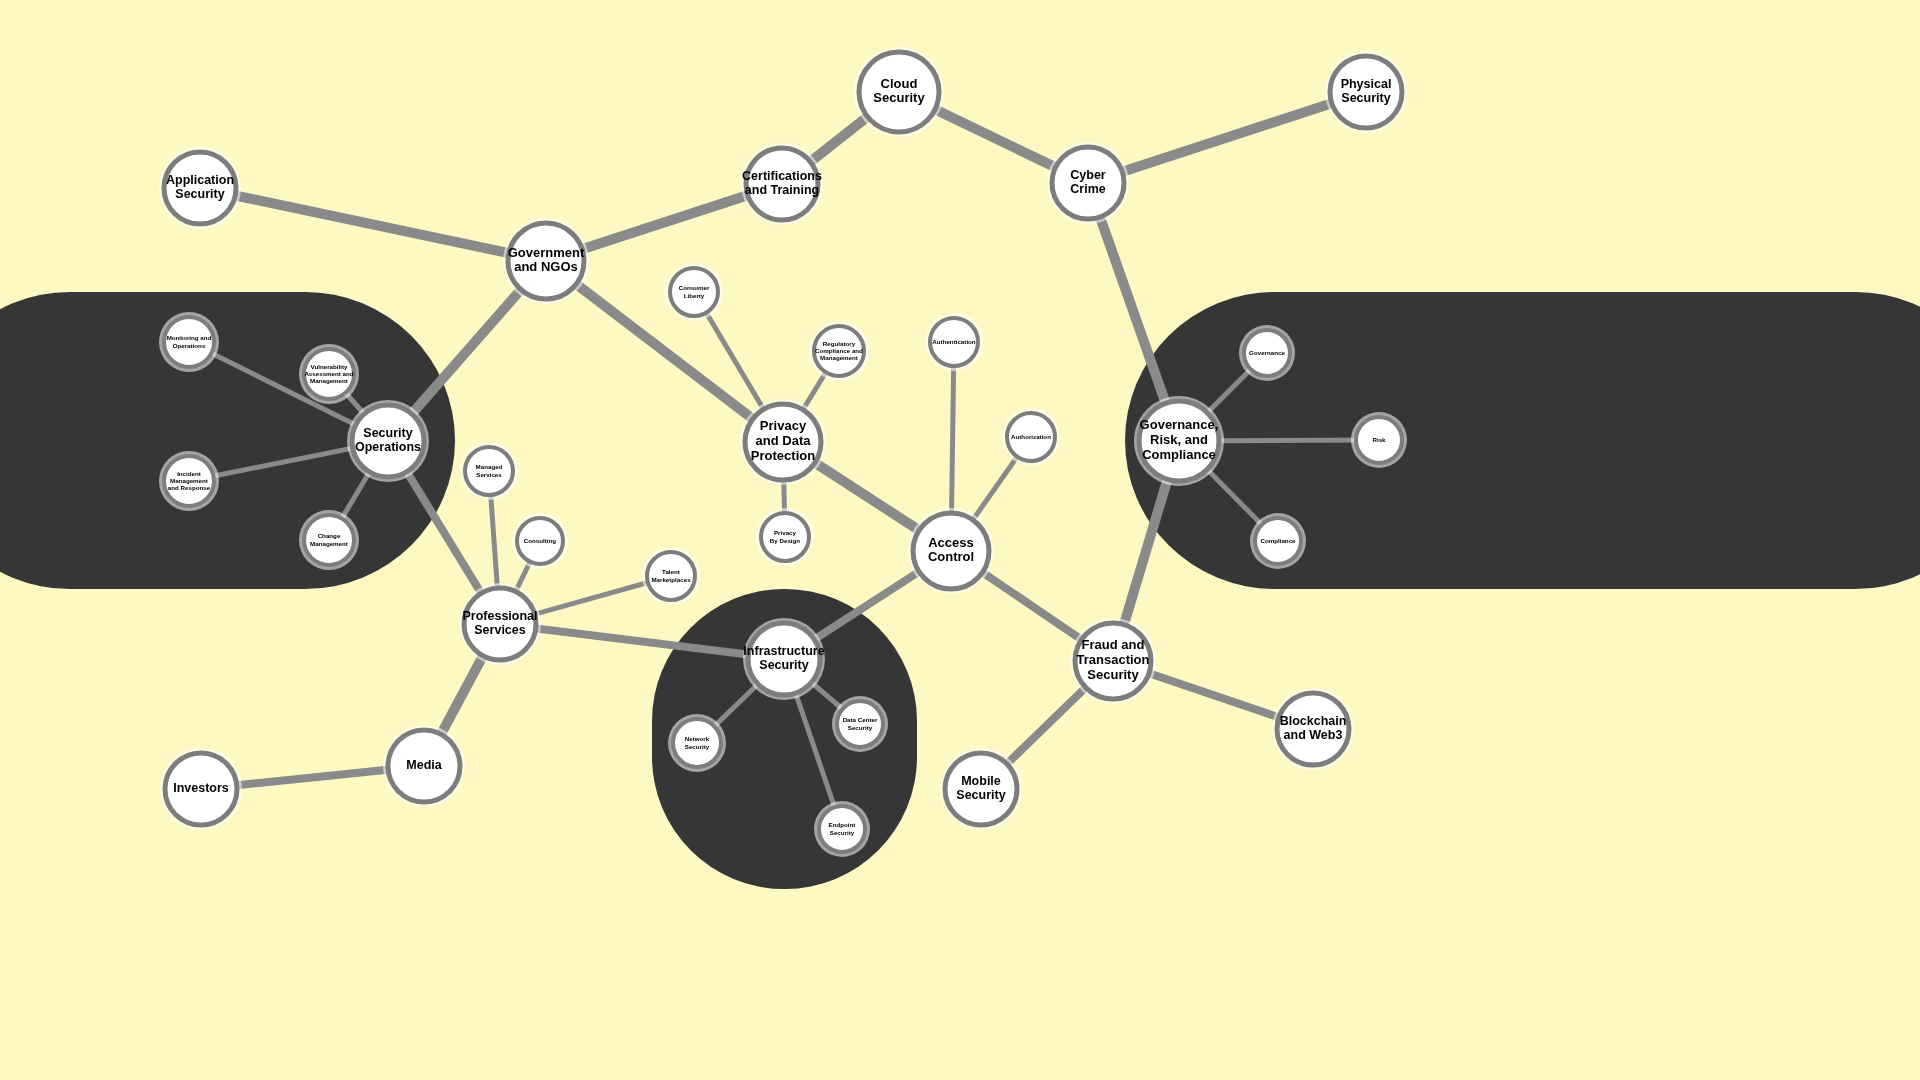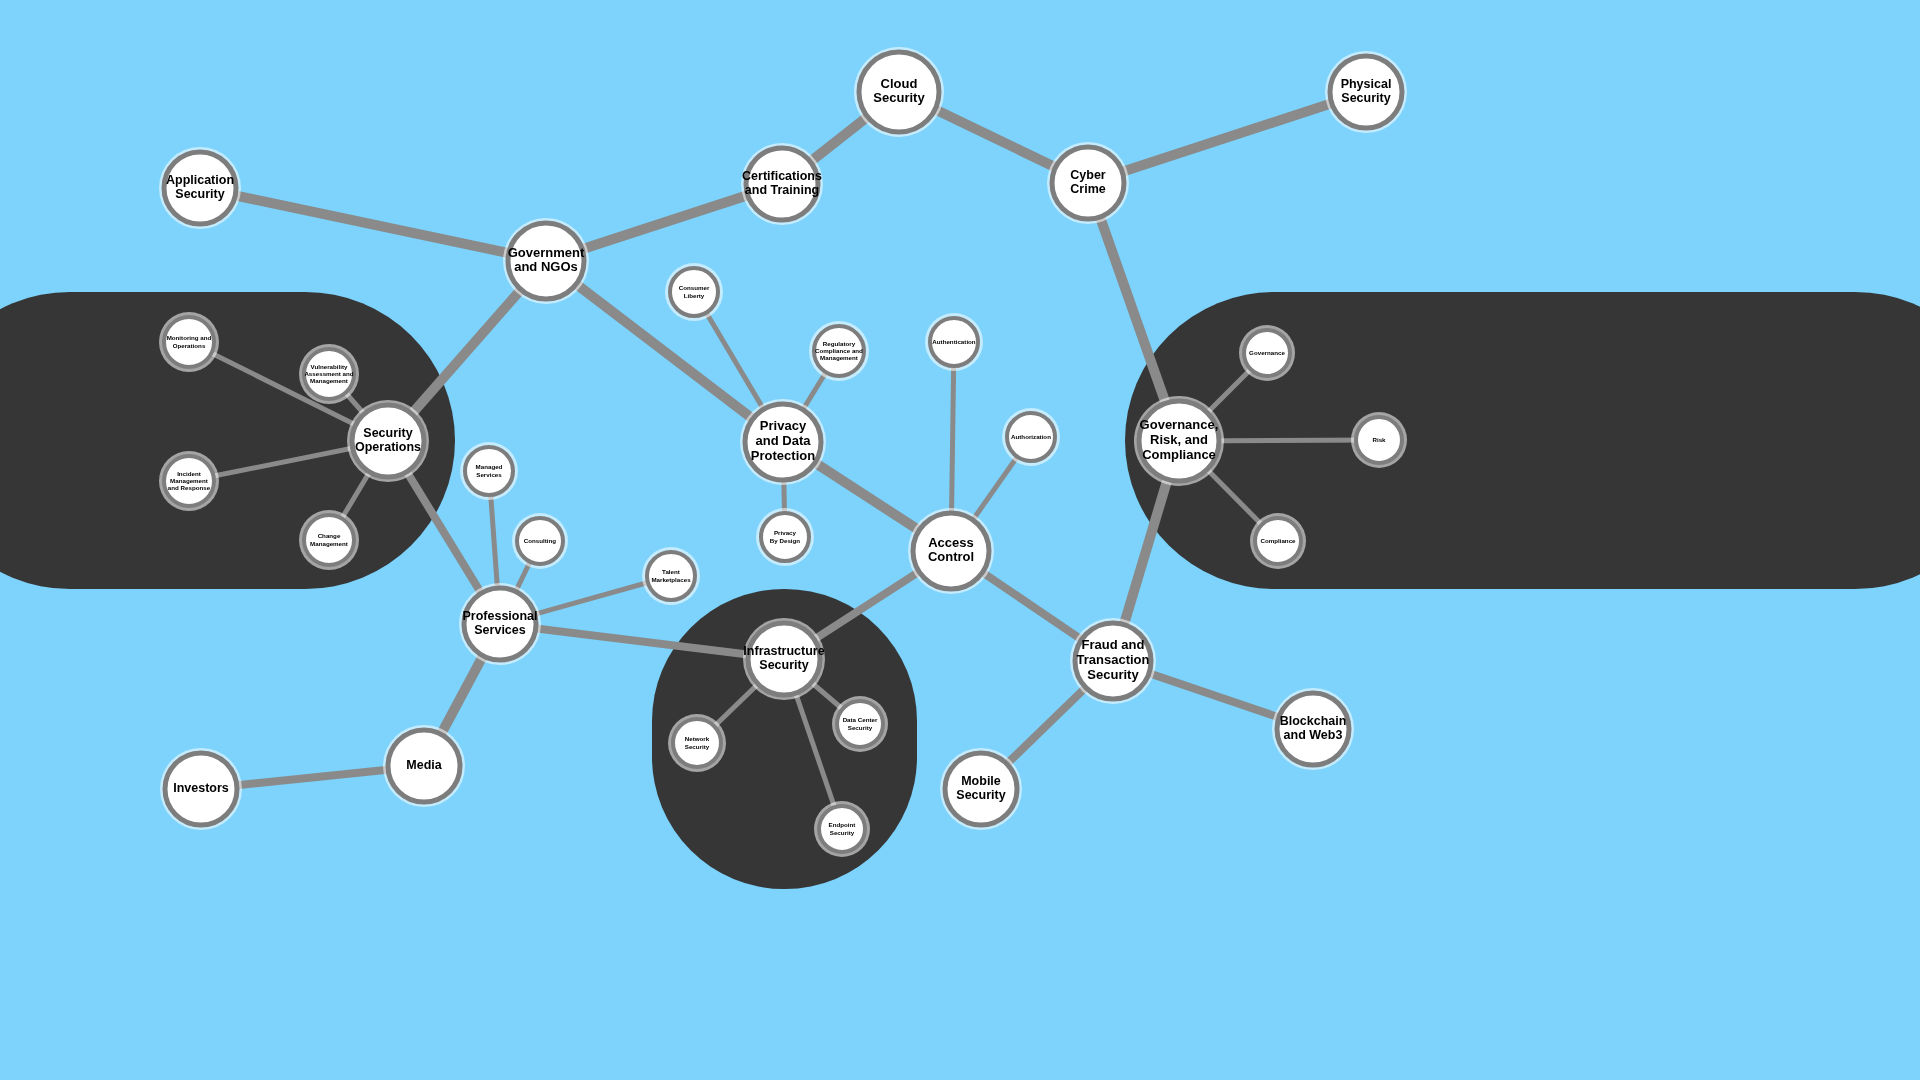--- a/index.html
+++ b/index.html
@@ -6,21 +6,21 @@
   * { box-sizing: border-box; margin: 0; padding: 0; }
   html, body {
     width: 1920px; height: 1080px;
     background: #000000;
     overflow: hidden;
     font-family: "Liberation Sans", sans-serif;
   }
   #stage {
     position: relative;
     width: 1920px; height: 1080px;
-    background: #7dd3fc;
+    background: #fef9c3;
   }
   #graph-svg {
     position: absolute; top: 0; left: 0;
     width: 1920px; height: 1080px;
   }
   .region { fill: #363636; }
   .edge { stroke: #8a8a8a; stroke-linecap: butt; fill: none; }
   .node-group { cursor: pointer; }
   .node-halo { fill: #ffffff; opacity: 0.55; }
   .node-ring { fill: #ffffff; stroke: #7d7d7d; }

